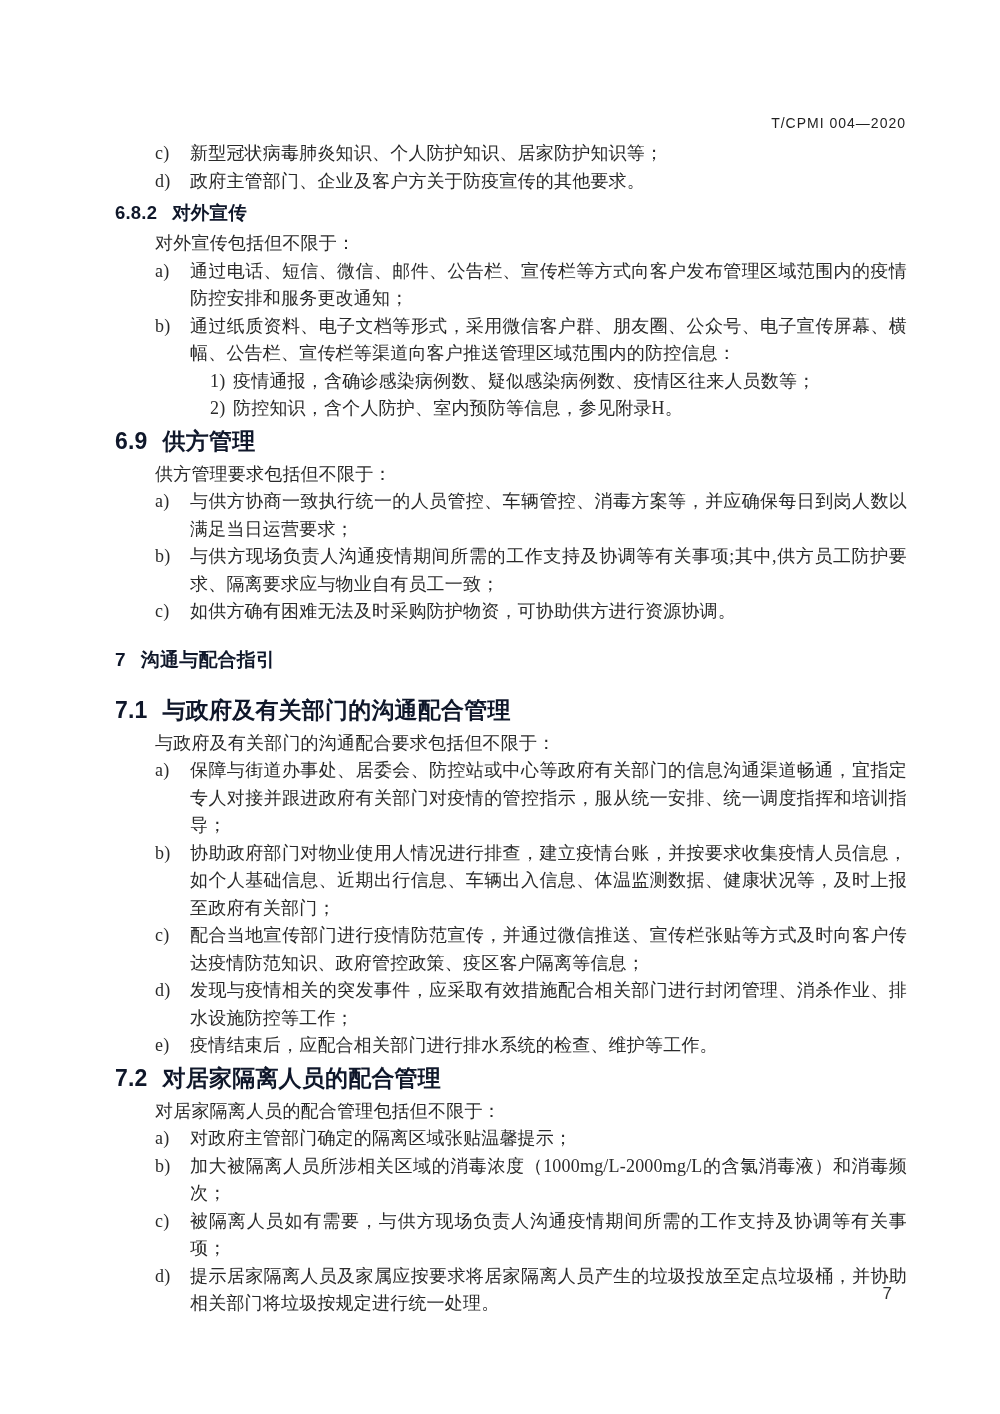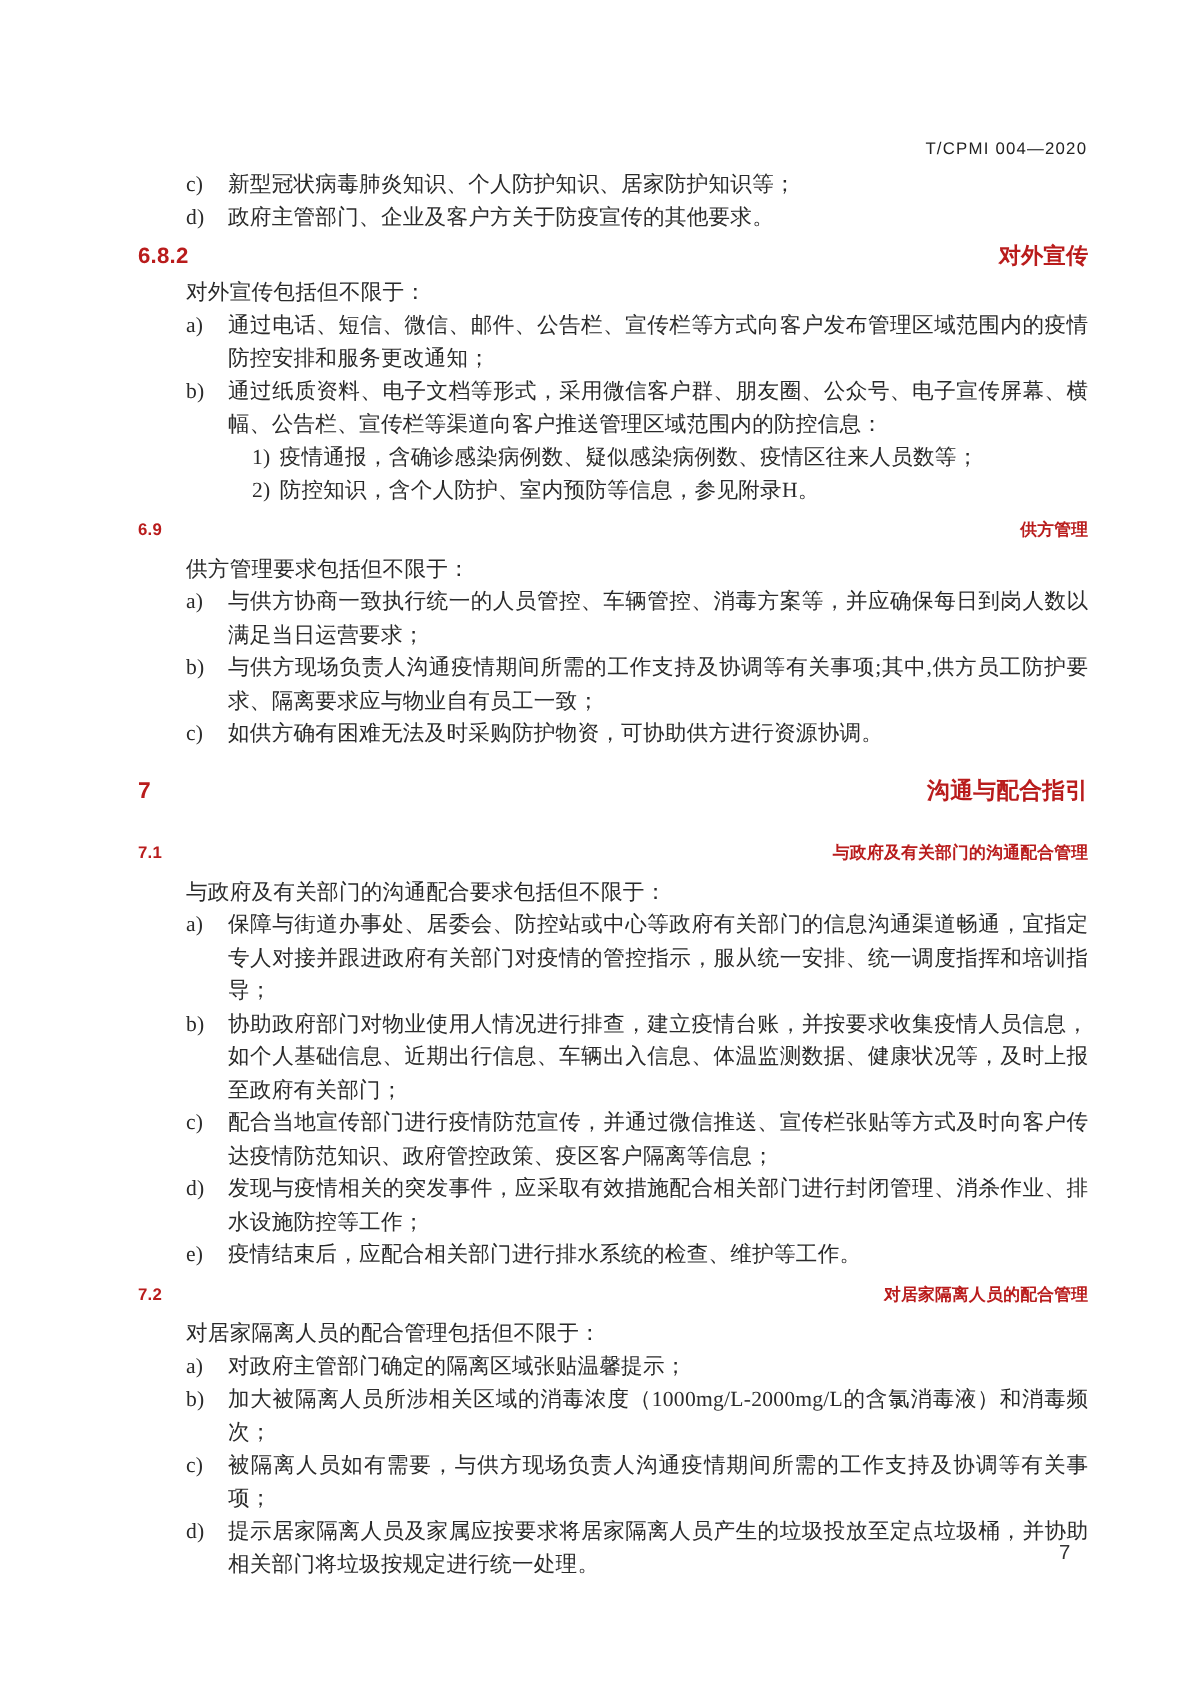--- a/index.html
+++ b/index.html
@@ -18,24 +18,24 @@
     font-size:18px; line-height:27.5px; letter-spacing:0.2px;
   }
   .para { padding-left:40px; text-align:justify; }
   .li { display:flex; padding-left:40px; }
   .li .lbl { flex:0 0 35px; }
   .li .txt { flex:1; text-align:justify; }
   .li.sub { padding-left:95px; }
   .li.sub .lbl { flex:0 0 23px; }
   .h-sub, .h-sec, .h-chap {
     font-family:"Liberation Sans","DejaVu Sans",sans-serif;
-    font-weight:700; color:#b91c1c; display:flex; margin:0;justify-content:space-between;
+    font-weight:700; color:#0f172a; display:flex; margin:0;
   }
   .h-sub  { font-size:18.5px; line-height:28px; margin:4px 0 3px; }
-  .h-sec  { font-size:14px; line-height:28px; margin:4px 0 6px;gap:12px; }
+  .h-sec  { font-size:23px; line-height:28px; margin:4px 0 6px; }
   .h-chap { font-size:19px;  line-height:28px; margin:20px 0 22px; }
   .hnum { margin-right:15px; }
   .page-number {
     position:absolute; top:1284px; right:108px;
     font-family:"Liberation Sans","DejaVu Sans",sans-serif;
     font-size:17px; color:#333333;
   }
 </style>
 </head>
 <body>

